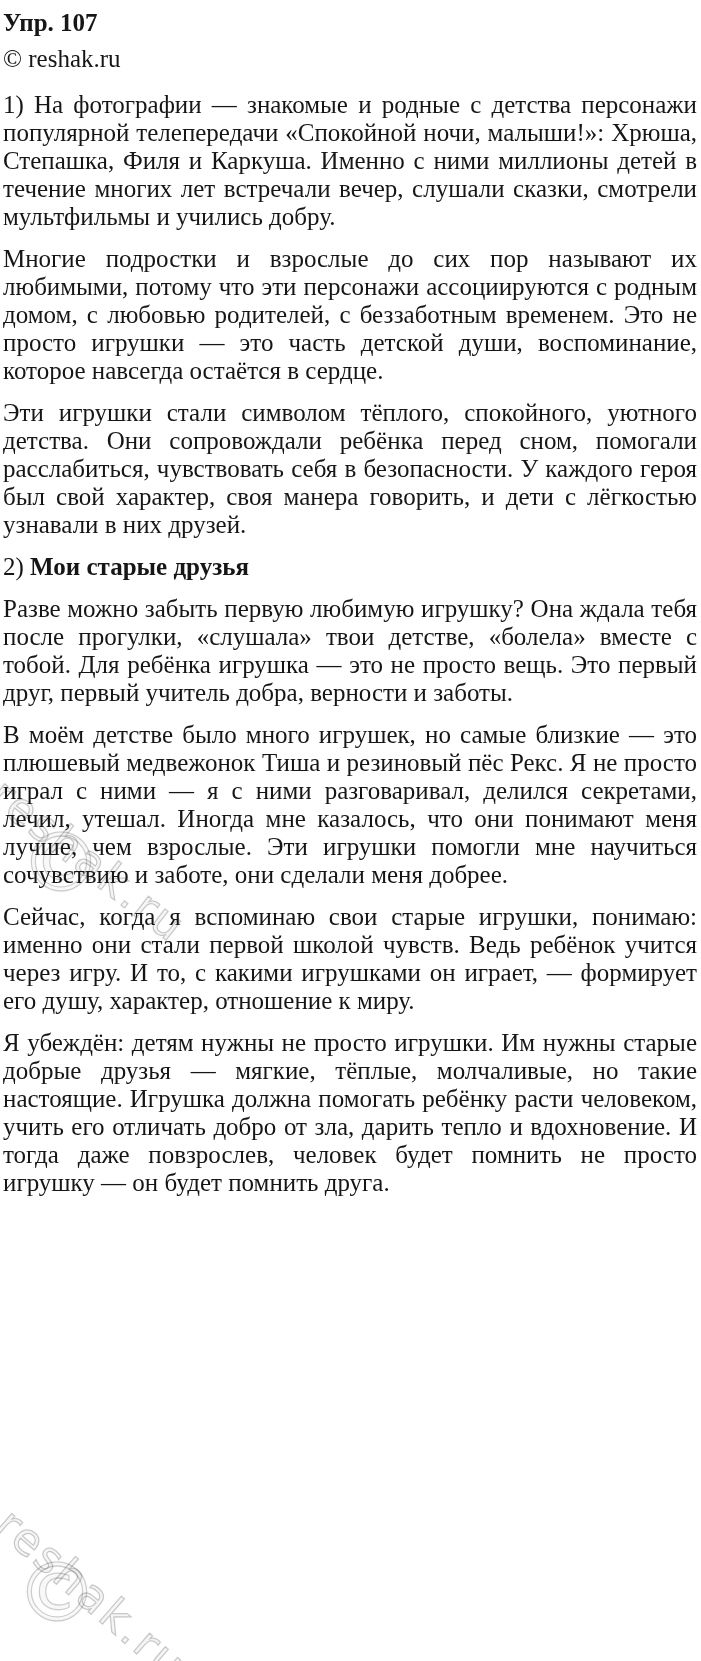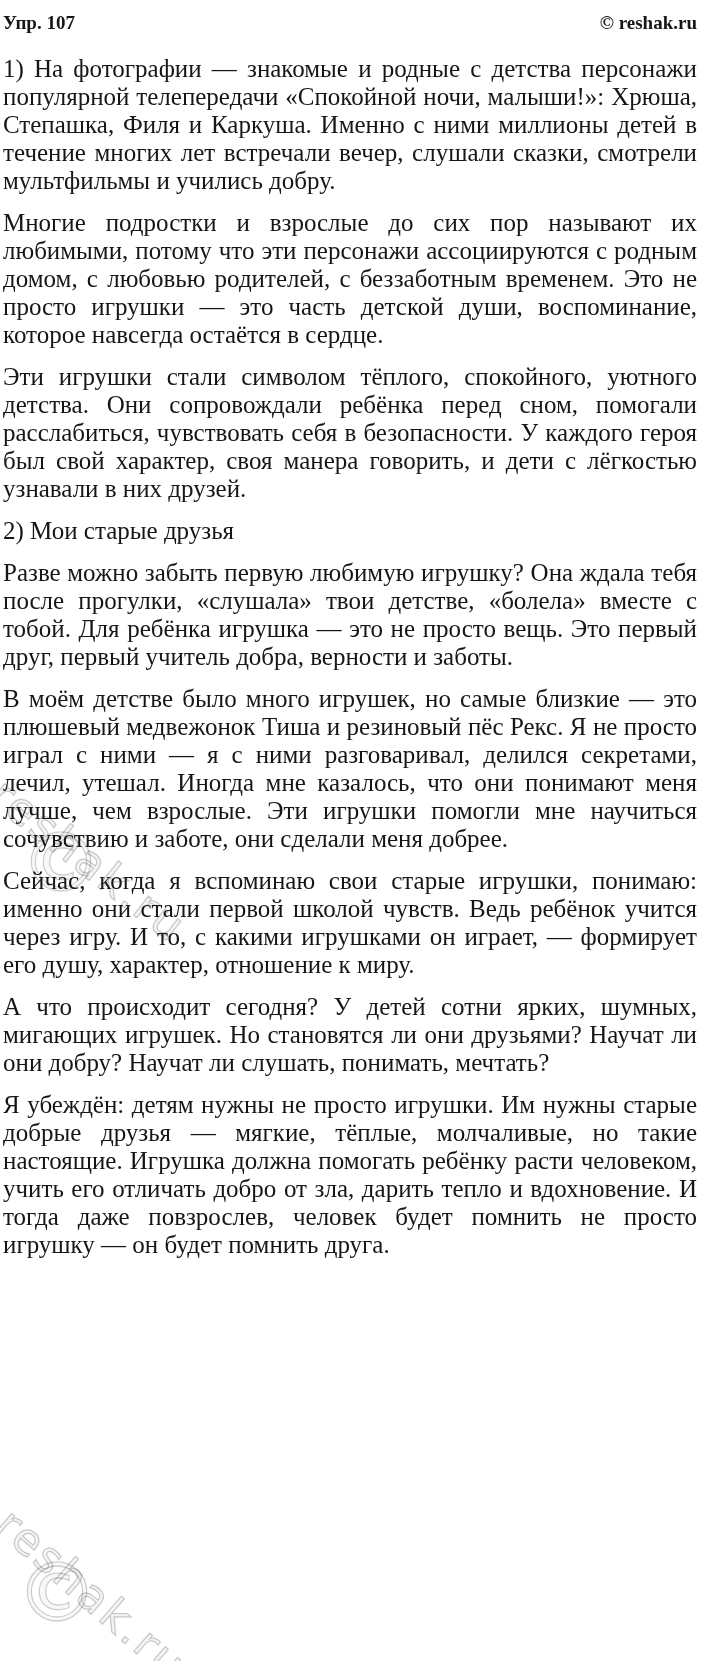--- a/index.html
+++ b/index.html
@@ -17,49 +17,50 @@
   }
   .page {
     padding: 5px 4px 0 3px;
     position: relative;
     z-index: 1;
   }
   .doc-header {
     display: flex;
     justify-content: space-between;
     align-items: baseline;
-    font-size: 19px;
+    font-size: 25px;
     line-height: 36px;
     margin-bottom: 12px;
+    flex-direction: column;
   }
   .exercise-title {
     font-weight: bold;
   }
   .site-copyright {
-    font-weight: bold;
+    font-weight: normal;
   }
   p.para {
     font-size: 25px;
     line-height: 28px;
     margin: 14px 0 12px 0;
     text-align: justify;
     text-align-last: left;
     hyphens: none;
   }
   p.para.tight {
     margin-bottom: 0;
   }
   p.para.small-gap {
     margin-bottom: 8px;
   }
   p.heading-line {
     text-align: left;
   }
   .heading-bold {
-    font-weight: normal;
+    font-weight: bold;
   }
   
   .wm-text {
     position: absolute;
     z-index: 0;
     transform: rotate(38deg);
     transform-origin: left top;
     font-family: "DejaVu Sans", sans-serif;
     font-size: 44px;
     letter-spacing: 3px;
@@ -105,18 +106,17 @@
   <p class="para">Эти игрушки стали символом тёплого, спокойного, уютного детства. Они сопровождали ребёнка перед сном, помогали расслабиться, чувствовать себя в безопасности. У каждого героя был свой характер, своя манера говорить, и дети с лёгкостью узнавали в них друзей.</p>
 
   <p class="para heading-line"><span>2) </span><span class="heading-bold">Мои старые друзья</span></p>
 
   <p class="para">Разве можно забыть первую любимую игрушку? Она ждала тебя после прогулки, «слушала» твои детстве, «болела» вместе с тобой. Для ребёнка игрушка — это не просто вещь. Это первый друг, первый учитель добра, верности и заботы.</p>
 
   <p class="para">В моём детстве было много игрушек, но самые близкие — это плюшевый медвежонок Тиша и резиновый пёс Рекс. Я не просто играл с ними — я с ними разговаривал, делился секретами, лечил, утешал. Иногда мне казалось, что они понимают меня лучше, чем взрослые. Эти игрушки помогли мне научиться сочувствию и заботе, они сделали меня добрее.</p>
 
   <p class="para small-gap">Сейчас, когда я вспоминаю свои старые игрушки, понимаю: именно они стали первой школой чувств. Ведь ребёнок учится через игру. И то, с какими игрушками он играет, — формирует его душу, характер, отношение к миру.</p>
 
-  <p class="para tight">А что происходит сегодня? У детей сотни ярких, шумных, мигающих игрушек. Но становятся ли они друзьями? Научат ли они добру? Научат ли слушать, понимать, мечтать?</p>
 
 
   <p class="para">Я убеждён: детям нужны не просто игрушки. Им нужны старые добрые друзья — мягкие, тёплые, молчаливые, но такие настоящие. Игрушка должна помогать ребёнку расти человеком, учить его отличать добро от зла, дарить тепло и вдохновение. И тогда даже повзрослев, человек будет помнить не просто игрушку — он будет помнить друга.</p>
 
 </div>
 
 </body></html>

